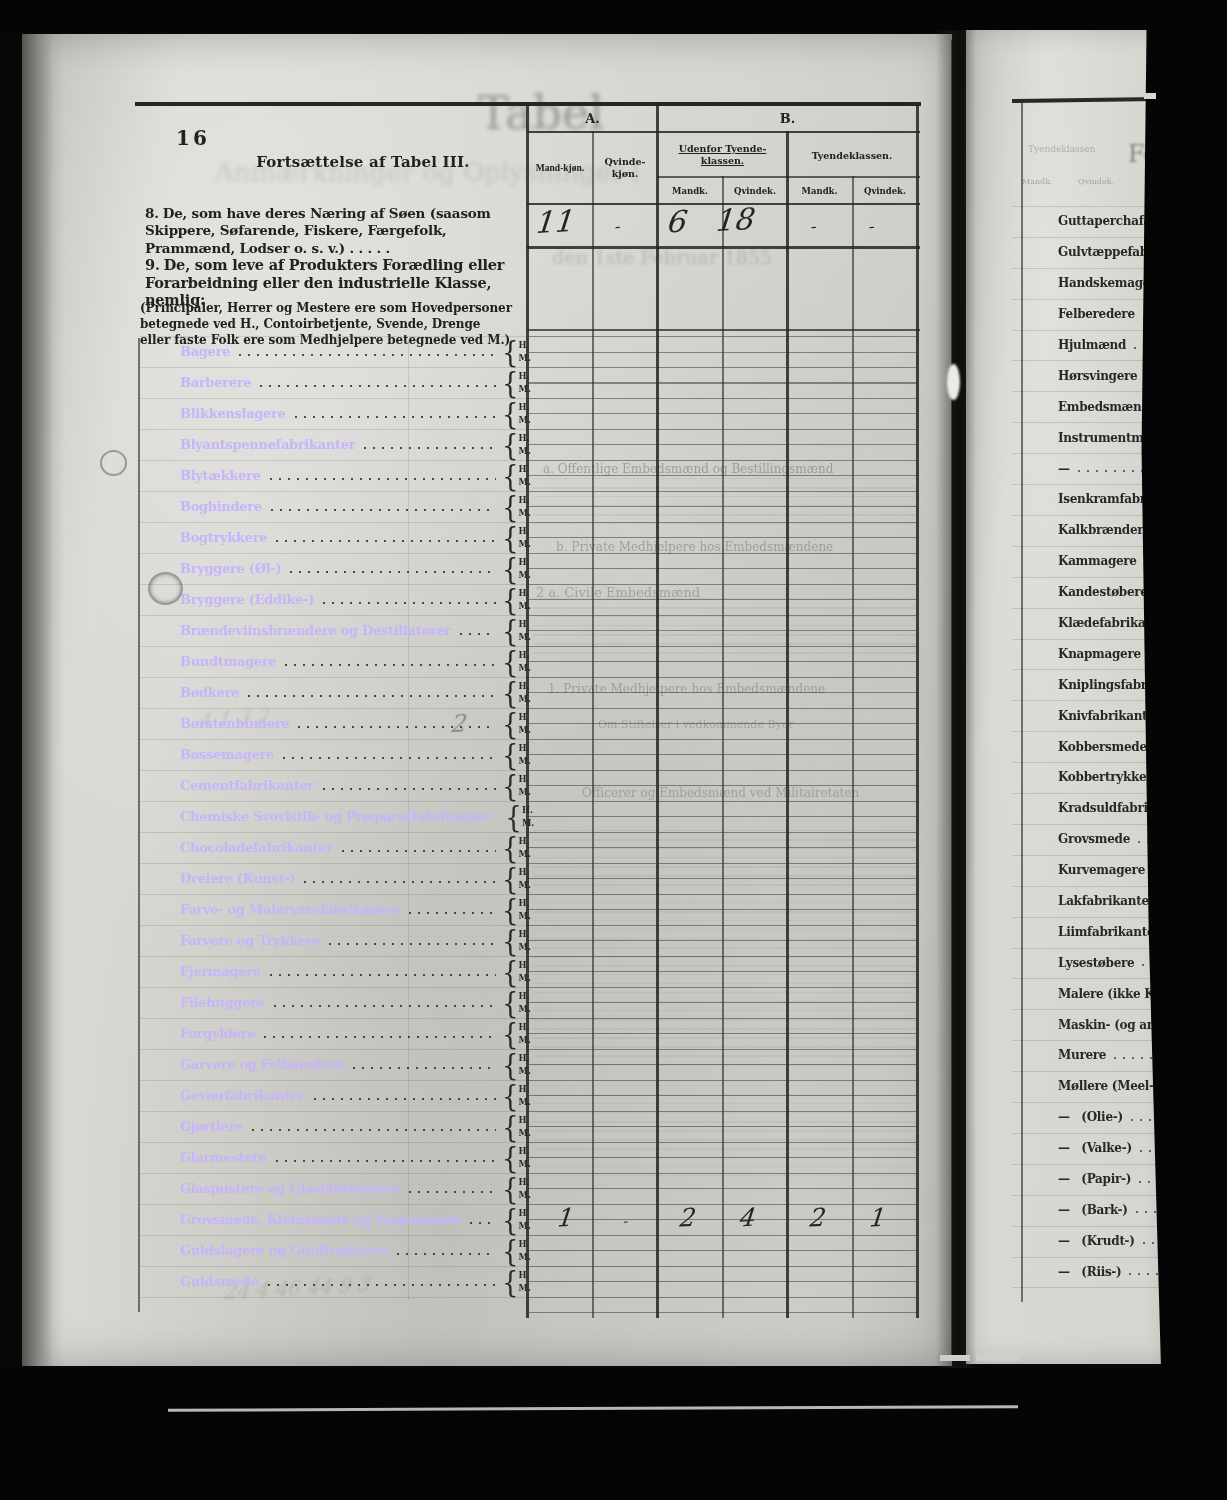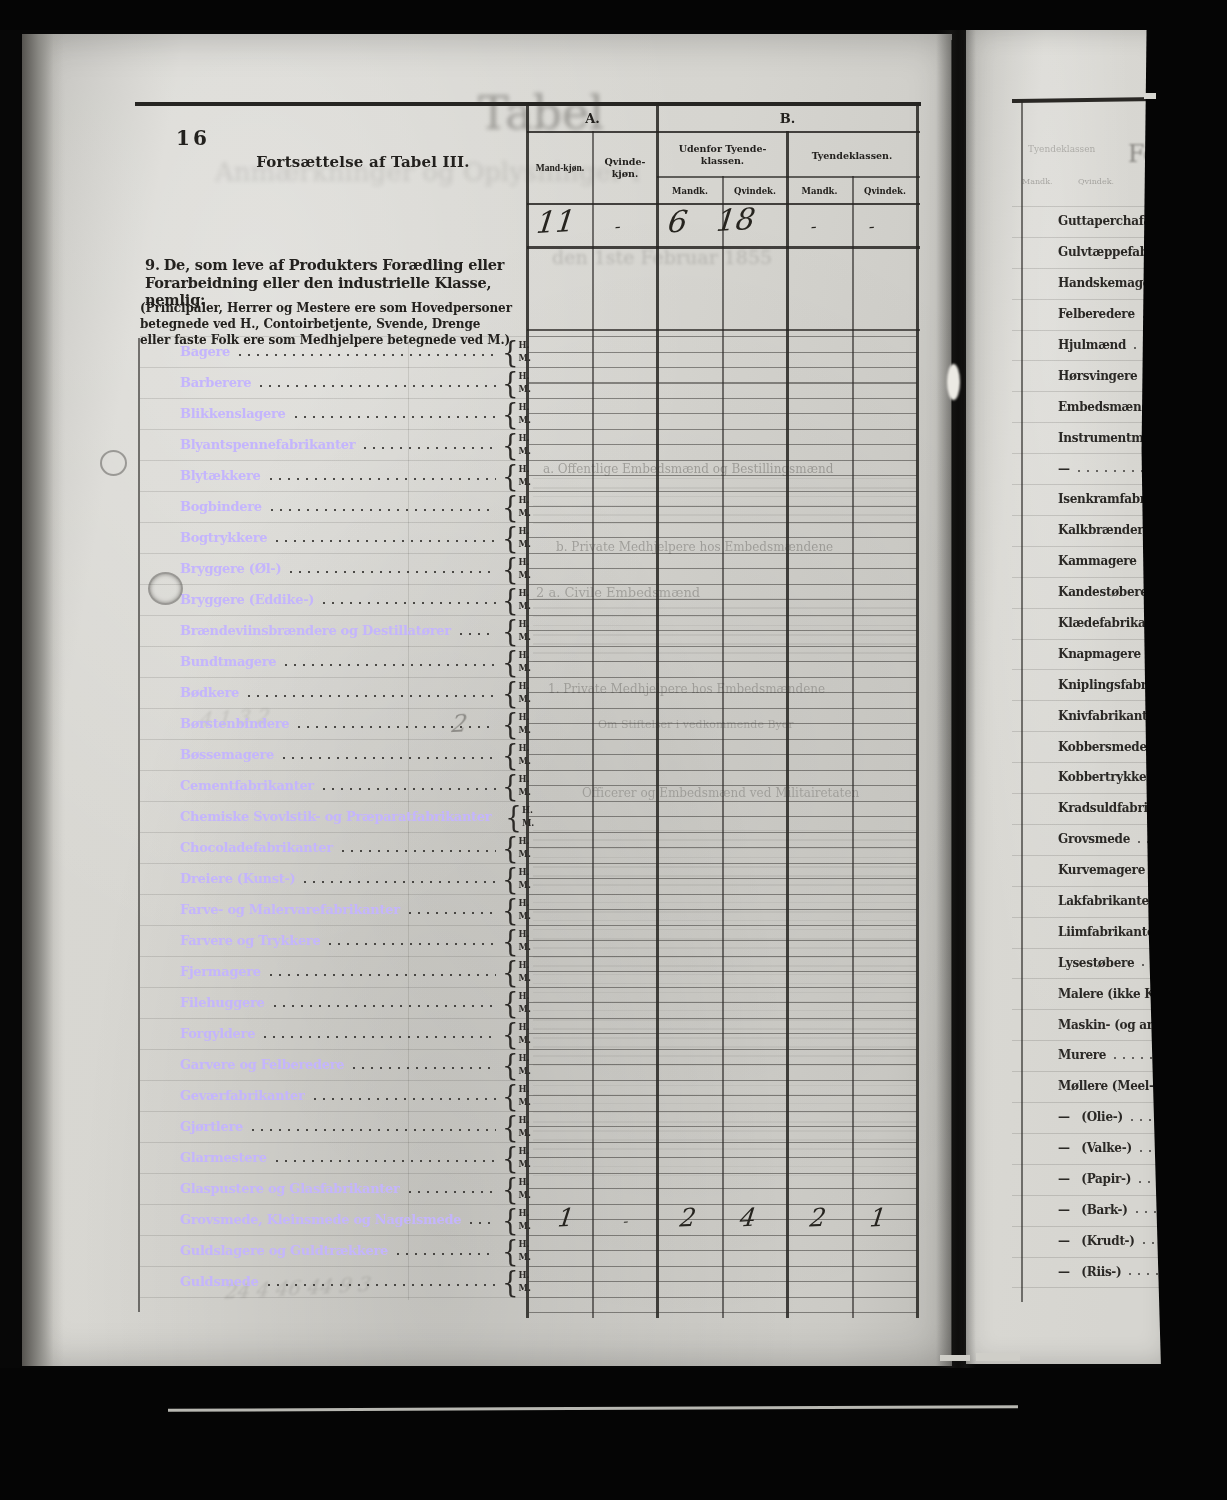--- a/index.html
+++ b/index.html
@@ -74,21 +74,21 @@
     background:repeating-linear-gradient(to bottom, rgba(48,46,43,.14) 0 1px, transparent 1px 31px);}
   #list-border{left:138px;top:338px;width:1.5px;height:974px;background:rgba(40,38,35,.6);}
   #crease{left:408px;top:340px;width:1px;height:960px;background:rgba(40,38,35,.12);}
 
   
   .thc{position:absolute;display:flex;align-items:center;justify-content:center;text-align:center;}
   #th-a{left:528px;top:105px;width:129px;height:26px;font-size:13px;}
   #th-b{left:658px;top:105px;width:259px;height:26px;font-size:13px;}
   #th-mand{left:528px;top:135px;width:64px;height:66px;font-size:9.5px;line-height:1.3;font-family:Liberation Serif, serif;}
   #th-qvinde{left:593px;top:135px;width:64px;height:66px;font-size:9.5px;line-height:1.3;}
-  #th-udenfor{left:658px;top:135px;width:129px;height:40px;font-size:9.5px;line-height:1.3;padding:0 14px;box-sizing:border-box;}
+  #th-udenfor{left:658px;top:135px;width:129px;height:40px;font-size:9.5px;line-height:1.3;padding:0 14px;box-sizing:border-box;text-decoration:underline;}
   #th-tyende{left:787px;top:135px;width:130px;height:40px;font-size:9.5px;}
   #th-sub1{left:658px;top:179px;width:64px;height:23px;font-size:8.5px;}
   #th-sub2{left:723px;top:179px;width:64px;height:23px;font-size:8.5px;}
   #th-sub3{left:787px;top:179px;width:65px;height:23px;font-size:8.5px;}
   #th-sub4{left:853px;top:179px;width:64px;height:23px;font-size:8.5px;}
 
   
   #occ-list{left:140px;top:336px;width:388px;}
   .occ-row{height:31px;display:flex;align-items:center;white-space:nowrap;}
   .occ-name{font-size:13px;font-weight:bold;color:#c4b5fd;letter-spacing:-.3px;padding-left:40px;flex:0 0 auto;}
@@ -184,20 +184,21 @@
       <span class="ghost hand" style="left: 452px; top: 710px; font-size: 24px; opacity: 0.42; filter: blur(0.5px);">2</span>
     </div>
   <div class="smudge" id="sm-1"></div>
   <div class="smudge" id="sm-2"></div>
   <div class="smudge" id="sm-3"></div>
   <div class="smudge" id="sm-4"></div>
   <div class="smudge" id="sm-5"></div>
 
   <div class="abs ink" id="page-number">16</div>
   <div class="abs ink" id="table-title">Fortsættelse af Tabel III.</div>
+  <div class="abs ink" id="sec8"><span class="item-no">8.</span><span>De, som have deres Næring af Søen (saasom Skippere, Søfarende, Fiskere, Færgefolk, Prammænd, Lodser o. s. v.) . . . . .</span></div>
   <div class="abs ink" id="sec9"><span class="item-no">9.</span><span>De, som leve af Produkters Forædling eller Forarbeidning eller den industrielle Klasse, nemlig:</span></div>
   <div class="abs ink" id="sec9-note">(Principaler, Herrer og Mestere ere som Hovedpersoner betegnede ved H., Contoirbetjente, Svende, Drenge eller faste Folk ere som Medhjelpere betegnede ved M.)</div>
 
   <div class="hl" id="hl-top"></div>
   <div class="hl" id="hl-1"></div>
   <div class="hl" id="hl-2"></div>
   <div class="hl" id="hl-3"></div>
   <div class="hl" id="hl-4"></div>
   <div class="hl" id="hl-5"></div>
   <div class="vl" id="vl-a"></div>

